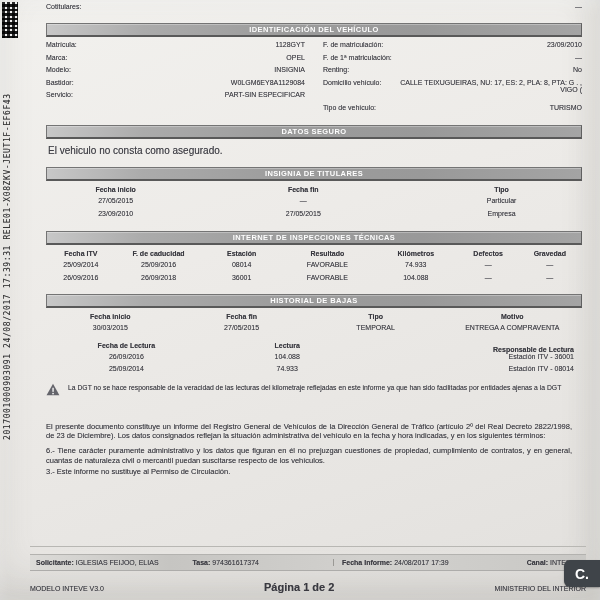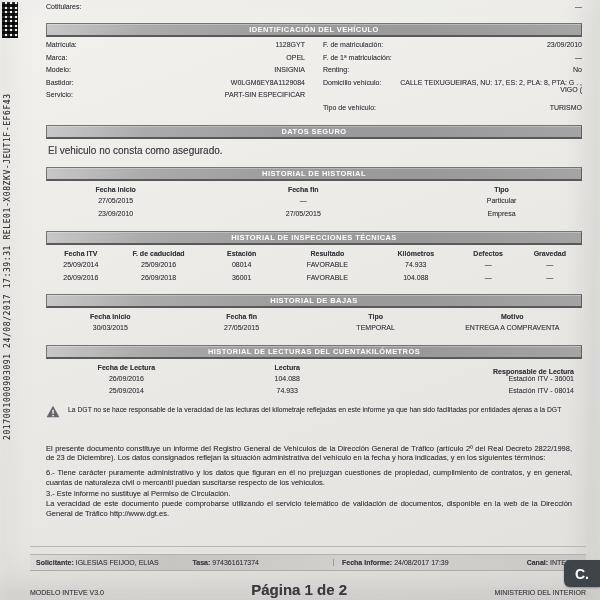--- a/index.html
+++ b/index.html
@@ -50,21 +50,21 @@
   .foot-bar{
     position:absolute;left:30px;right:14px;top:554px;height:15px;
     background:linear-gradient(90deg,#dcdbd8,#c6c5c2 25%,#d2d1ce 60%,#c9c8c5 100%);
     border-top:1px solid #b3b2af;border-bottom:1px solid #adacaa;
     display:flex;align-items:center;font-size:7px;
   }
   .foot-bar .seg{white-space:nowrap;}
   .foot-bar .lab{font-weight:bold;color:#3a3a41;}
   .s1{margin-left:6px;} .s2{margin-left:34px;} .s3{margin-left:74px;border-left:1px solid #9a9995;padding-left:8px;} .s4{margin-left:78px;}
   .bottomrow{position:absolute;left:30px;right:14px;top:581px;display:flex;justify-content:space-between;align-items:baseline;font-size:7px;}
-  .pagina{font-size:15px;font-weight:bold;color:#3a3a41;}
+  .pagina{font-size:11px;font-weight:bold;color:#3a3a41;}
   
   .vstrip{position:absolute;left:0;top:0;width:30px;height:600px;}
   .barcode{
     position:absolute;left:2px;top:2px;width:16px;height:36px;
     background:
       repeating-linear-gradient(0deg,#1c1c1c 0 2px,transparent 2px 4px,#1c1c1c 4px 7px,transparent 7px 9px),
       repeating-linear-gradient(90deg,#2a2a2a 0 3px,#efefef 3px 5px);
     background-blend-mode:multiply;
   }
   .vtext{
@@ -142,38 +142,38 @@
         <div class="fieldrow txt">
           <span class="lab">Tipo de vehículo:</span>
           <span class="val">TURISMO</span>
         </div>
       </div>
     </div>
 
     <div class="bar" style="margin-top:9px">DATOS SEGURO</div>
     <p class="plain txt">El vehiculo no consta como asegurado.</p>
 
-    <div class="bar" style="margin-top:11px">HISTORIAL DE HISTORIAL</div>
+    <div class="bar" style="margin-top:11px">INSIGNIA DE TITULARES</div>
     <div class="thead t-tit txt">
       <span class="c">Fecha inicio</span>
       <span class="c">Fecha fin</span>
       <span class="c">Tipo</span>
     </div>
     <div class="trow t-tit txt">
       <span class="c">27/05/2015</span>
       <span class="c">—</span>
       <span class="c">Particular</span>
     </div>
     <div class="trow t-tit txt">
       <span class="c">23/09/2010</span>
       <span class="c">27/05/2015</span>
       <span class="c">Empresa</span>
     </div>
 
-    <div class="bar" style="margin-top:9px">HISTORIAL DE INSPECCIONES TÉCNICAS</div>
+    <div class="bar" style="margin-top:9px">INTERNET DE INSPECCIONES TÉCNICAS</div>
     <div class="thead t-itv txt">
       <span class="c">Fecha ITV</span>
       <span class="c">F. de caducidad</span>
       <span class="c">Estación</span>
       <span class="c">Resultado</span>
       <span class="c">Kilómetros</span>
       <span class="c">Defectos</span>
       <span class="c">Gravedad</span>
     </div>
     <div class="trow t-itv txt">
@@ -202,21 +202,20 @@
       <span class="c">Tipo</span>
       <span class="c">Motivo</span>
     </div>
     <div class="trow t-baj txt">
       <span class="c">30/03/2015</span>
       <span class="c">27/05/2015</span>
       <span class="c">TEMPORAL</span>
       <span class="c">ENTREGA A COMPRAVENTA</span>
     </div>
 
-    <div class="bar" style="margin-top:8px">HISTORIAL DE LECTURAS DEL CUENTAKILÓMETROS</div>
     <div class="thead t-lec txt">
       <span class="c">Fecha de Lectura</span>
       <span class="c">Lectura</span>
       <span class="r" style="margin-top:4px;font-weight:bold">Responsable de Lectura</span>
     </div>
     <div class="trow t-lec txt">
       <span class="c">26/09/2016</span>
       <span class="c">104.088</span>
       <span class="r">Estación ITV - 36001</span>
     </div>
@@ -232,21 +231,20 @@
         <rect x="10.9" y="8" width="2.4" height="7" fill="#f4f4f4"></rect>
         <circle cx="12.1" cy="18" r="1.5" fill="#f4f4f4"></circle>
       </svg>
       <p class="txt">La DGT no se hace responsable de la veracidad de las lecturas del kilometraje reflejadas en este informe ya que han sido facilitadas por entidades ajenas a la DGT</p>
     </div>
 
     <div class="legal txt">
       <p>El presente documento constituye un informe del Registro General de Vehículos de la Dirección General de Tráfico (artículo 2º del Real Decreto 2822/1998, de 23 de Diciembre). Los datos consignados reflejan la situación administrativa del vehículo en la fecha y hora indicadas, y en los siguientes términos:</p>
       <p class="tight">6.- Tiene carácter puramente administrativo y los datos que figuran en él no prejuzgan cuestiones de propiedad, cumplimiento de contratos, y en general, cuantas de naturaleza civil o mercantil puedan suscitarse respecto de los vehículos.</p>
       <p class="tight">3.- Este informe no sustituye al Permiso de Circulación.</p>
-      <p>La veracidad de este documento puede comprobarse utilizando el servicio telemático de validación de documentos, disponible en la web de la Dirección General de Tráfico http://www.dgt.es.</p>
     </div>
 
   </div>
 
   <div class="foot-line"></div>
   <div class="foot-bar txt">
     <span class="seg s1">
       <span class="lab">Solicitante:</span>
       <span>IGLESIAS FEIJOO, ELIAS</span>
     </span>

